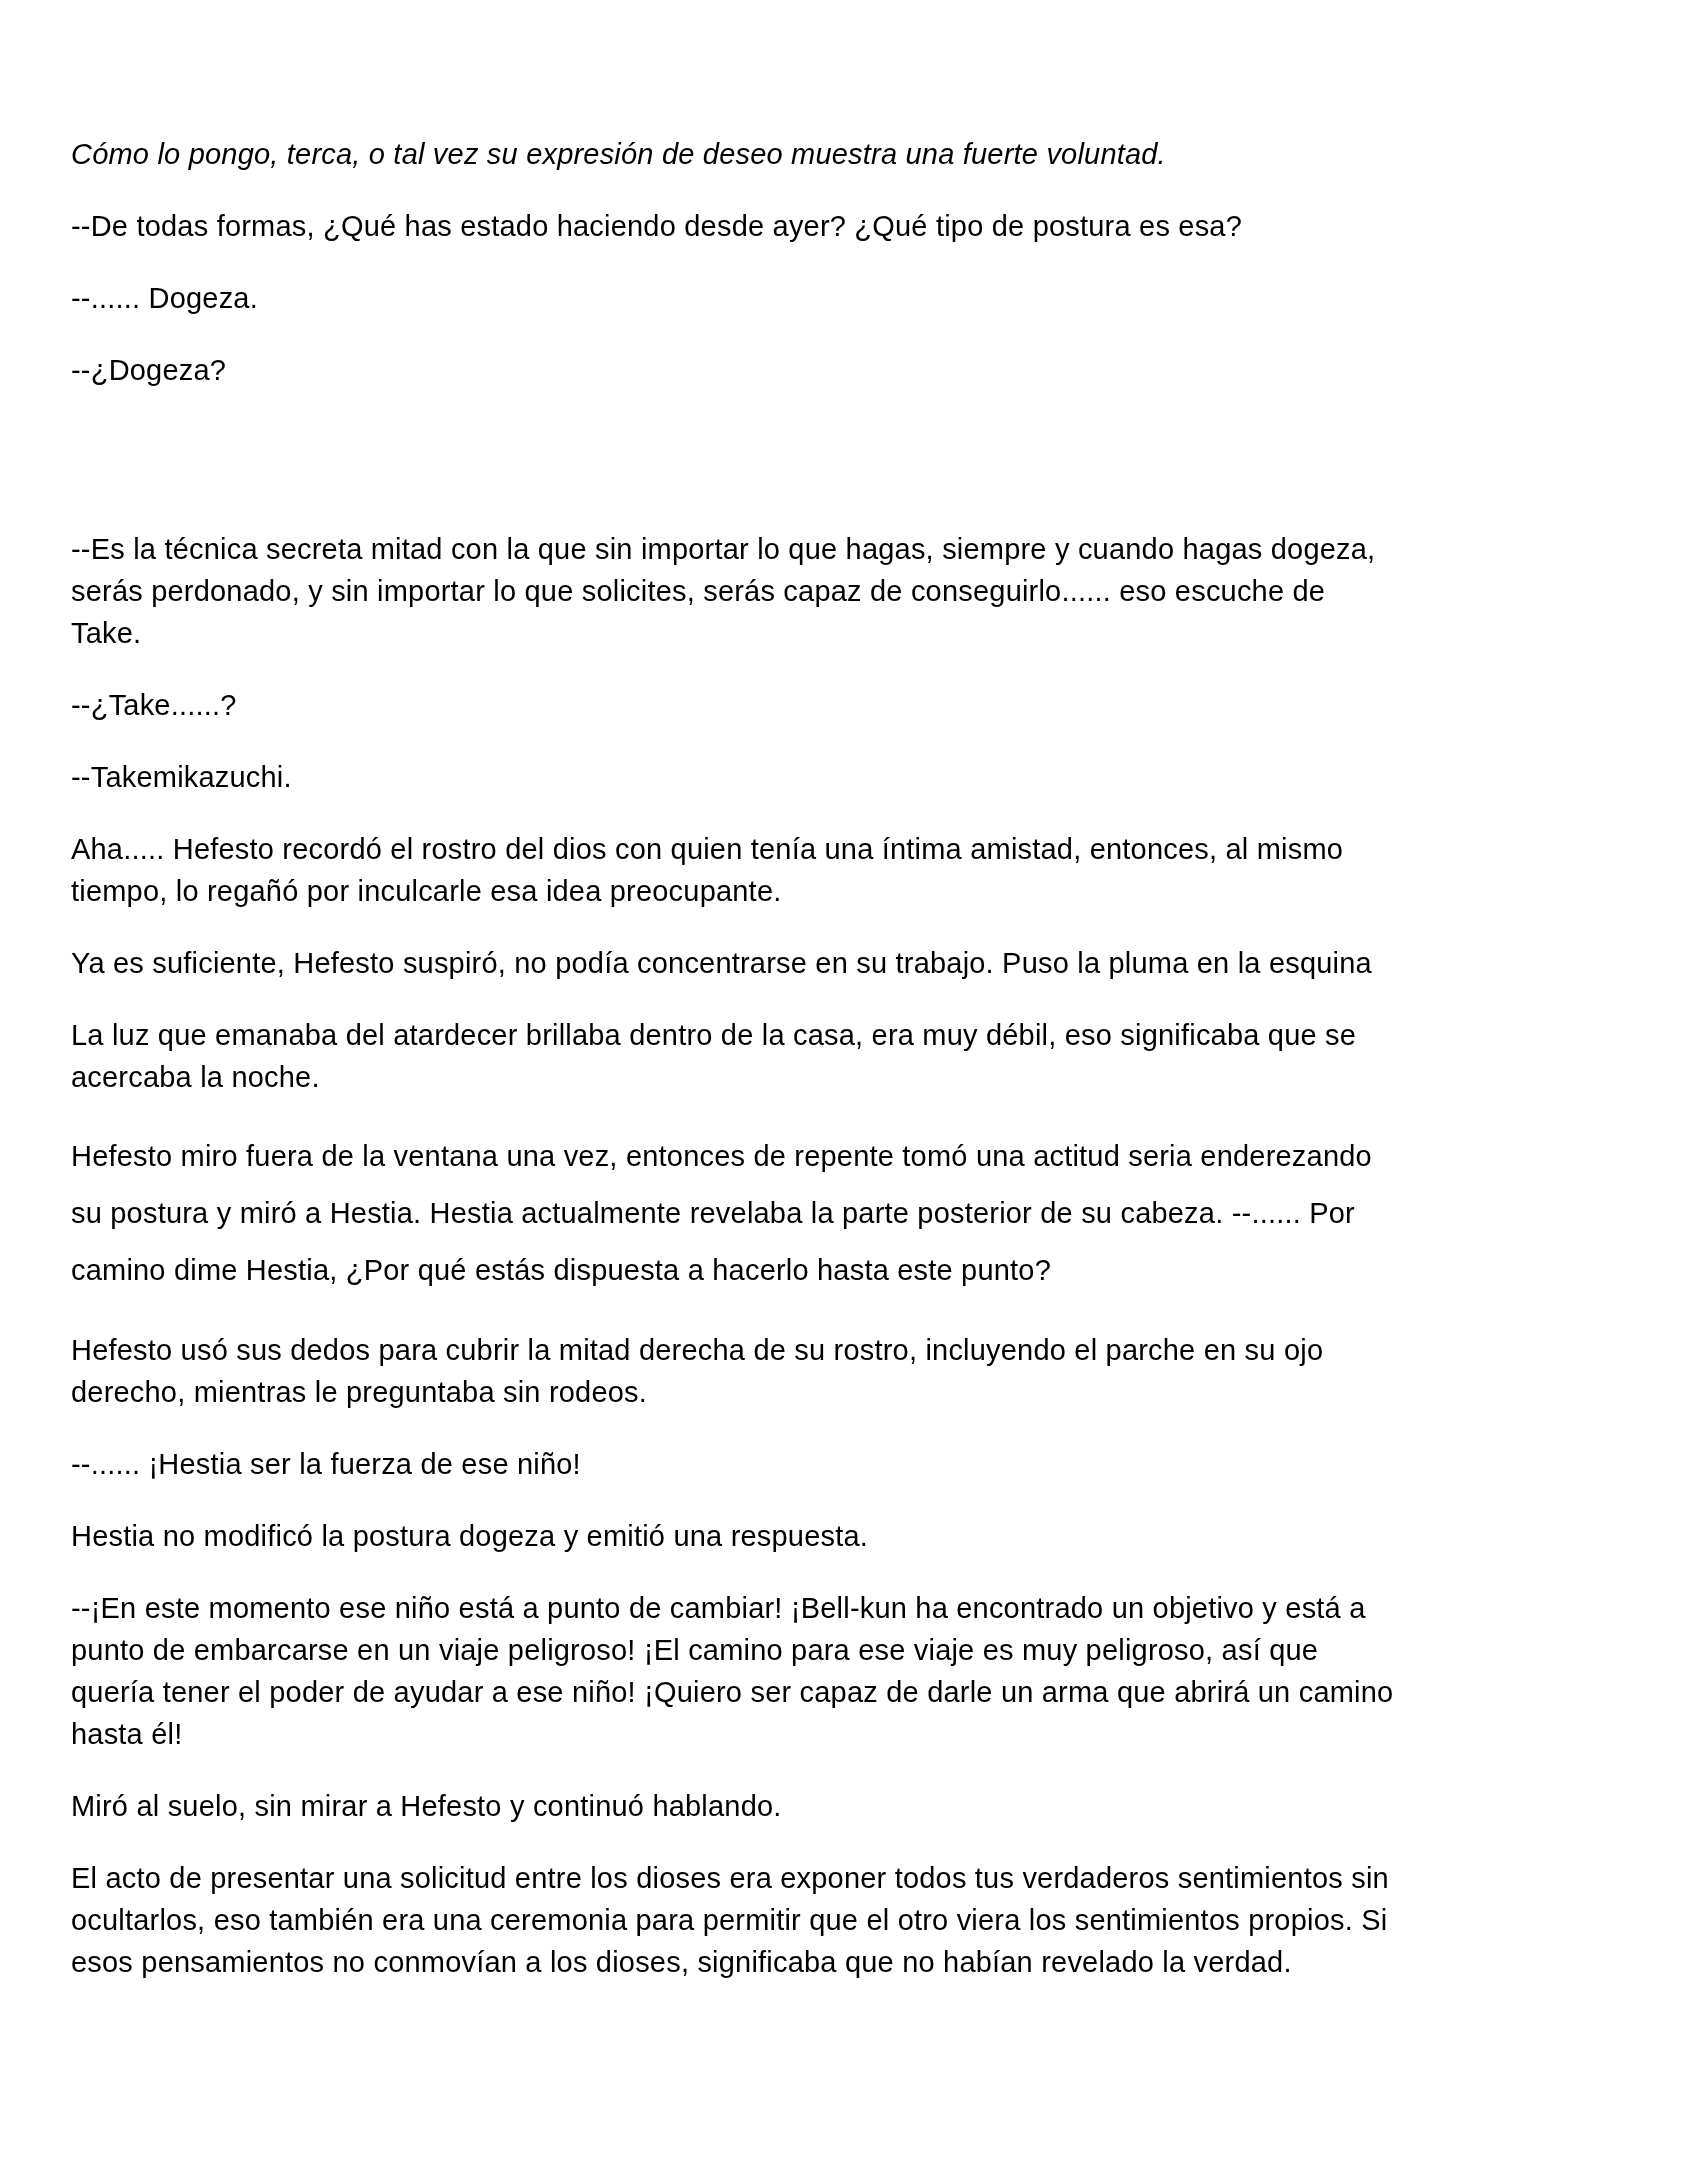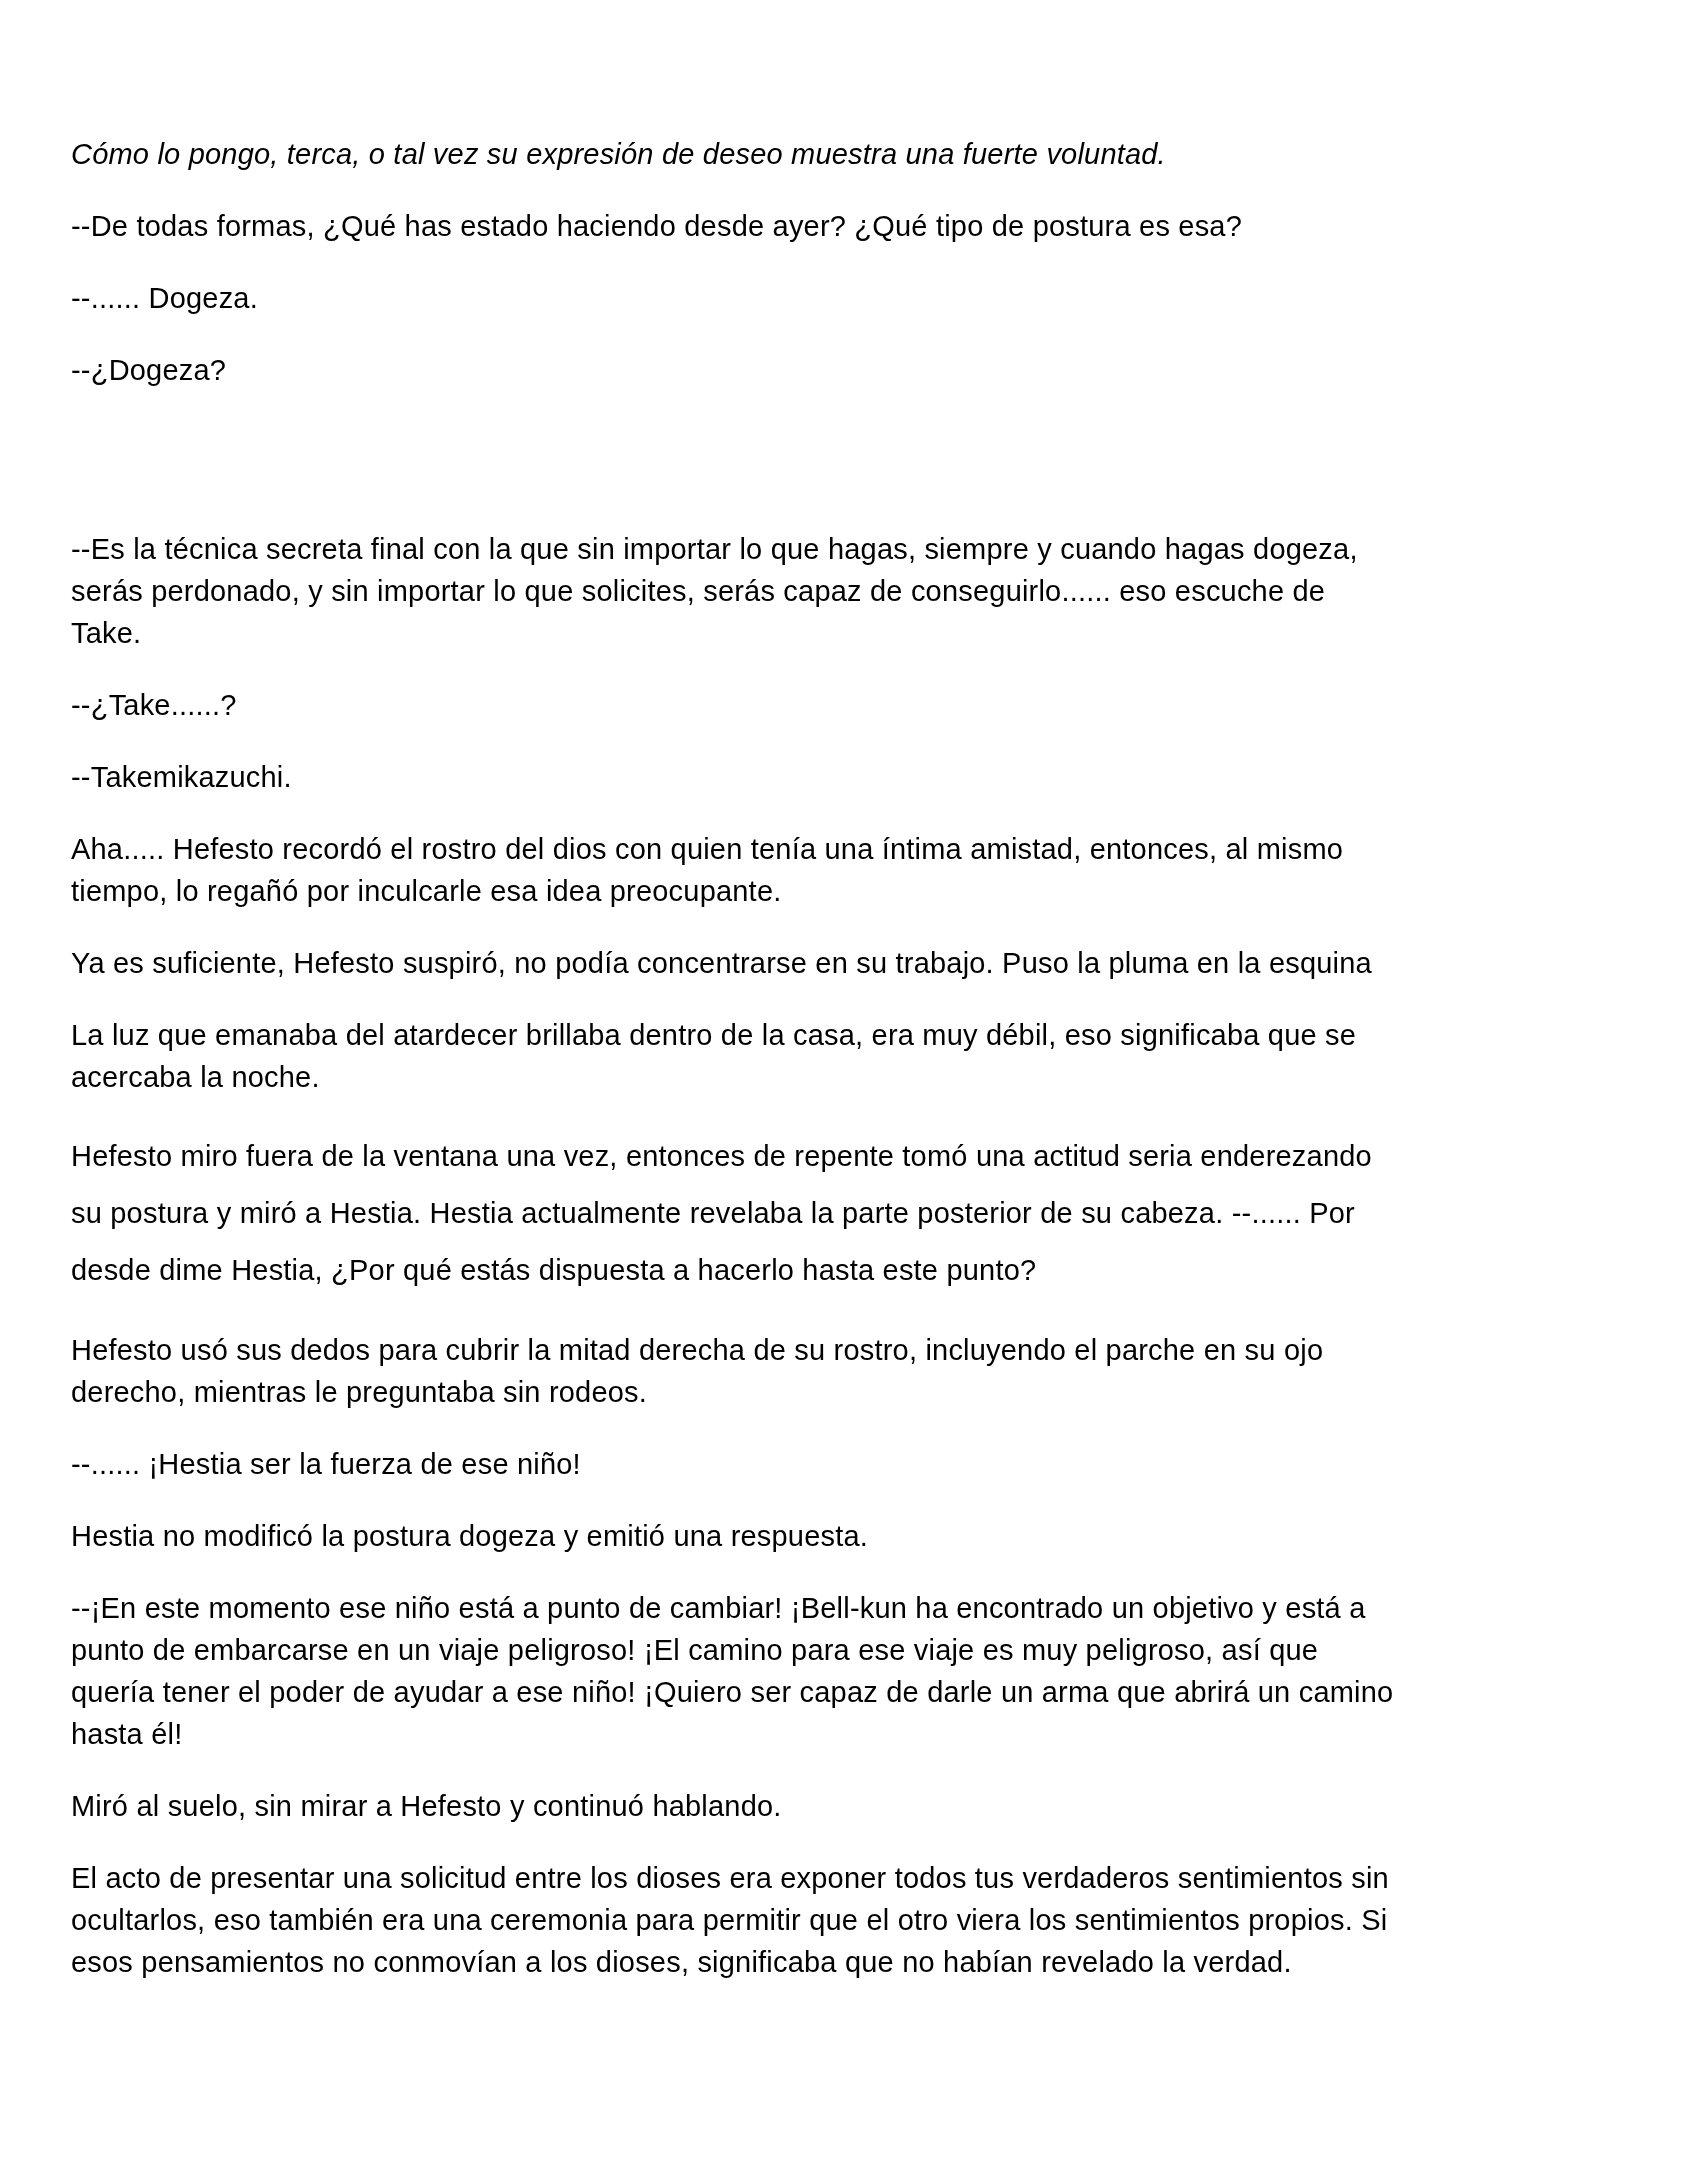--- a/index.html
+++ b/index.html
@@ -45,33 +45,33 @@
 <div class="doc">
 
   <p class="para italic"><span>Cómo lo pongo, terca, o tal vez su expresión de deseo muestra una fuerte voluntad.</span></p>
 
   <p class="para"><span>--De todas formas, ¿Qué has estado haciendo desde ayer? ¿Qué tipo de postura es esa?</span></p>
 
   <p class="para"><span>--...... Dogeza.</span></p>
 
   <p class="para gap-after"><span>--¿Dogeza?</span></p>
 
-  <p class="para"><span>--Es la técnica secreta final con la que sin importar lo que hagas, siempre y cuando hagas dogeza,</span><br><span>serás perdonado, y sin importar lo que solicites, serás capaz de conseguirlo...... eso escuche de</span><br><span>Take.</span></p>
+  <p class="para"><span>--Es la técnica secreta mitad con la que sin importar lo que hagas, siempre y cuando hagas dogeza,</span><br><span>serás perdonado, y sin importar lo que solicites, serás capaz de conseguirlo...... eso escuche de</span><br><span>Take.</span></p>
 
   <p class="para"><span>--¿Take......?</span></p>
 
   <p class="para"><span>--Takemikazuchi.</span></p>
 
   <p class="para"><span>Aha..... Hefesto recordó el rostro del dios con quien tenía una íntima amistad, entonces, al mismo</span><br><span>tiempo, lo regañó por inculcarle esa idea preocupante.</span></p>
 
   <p class="para"><span>Ya es suficiente, Hefesto suspiró, no podía concentrarse en su trabajo. Puso la pluma en la esquina</span><br></p>
 
   <p class="para"><span>La luz que emanaba del atardecer brillaba dentro de la casa, era muy débil, eso significaba que se</span><br><span>acercaba la noche.</span></p>
 
-  <p class="para wide"><span>Hefesto miro fuera de la ventana una vez, entonces de repente tomó una actitud seria enderezando</span><br><span>su postura y miró a Hestia. Hestia actualmente revelaba la parte posterior de su cabeza. --...... Por</span><br><span>desde dime Hestia, ¿Por qué estás dispuesta a hacerlo hasta este punto?</span></p>
+  <p class="para wide"><span>Hefesto miro fuera de la ventana una vez, entonces de repente tomó una actitud seria enderezando</span><br><span>su postura y miró a Hestia. Hestia actualmente revelaba la parte posterior de su cabeza. --...... Por</span><br><span>camino dime Hestia, ¿Por qué estás dispuesta a hacerlo hasta este punto?</span></p>
 
   <p class="para"><span>Hefesto usó sus dedos para cubrir la mitad derecha de su rostro, incluyendo el parche en su ojo</span><br><span>derecho, mientras le preguntaba sin rodeos.</span></p>
 
   <p class="para"><span>--...... ¡Hestia ser la fuerza de ese niño!</span></p>
 
   <p class="para"><span>Hestia no modificó la postura dogeza y emitió una respuesta.</span></p>
 
   <p class="para"><span>--¡En este momento ese niño está a punto de cambiar! ¡Bell-kun ha encontrado un objetivo y está a</span><br><span>punto de embarcarse en un viaje peligroso! ¡El camino para ese viaje es muy peligroso, así que</span><br><span>quería tener el poder de ayudar a ese niño! ¡Quiero ser capaz de darle un arma que abrirá un camino</span><br><span>hasta él!</span></p>
 
   <p class="para"><span>Miró al suelo, sin mirar a Hefesto y continuó hablando.</span></p>

